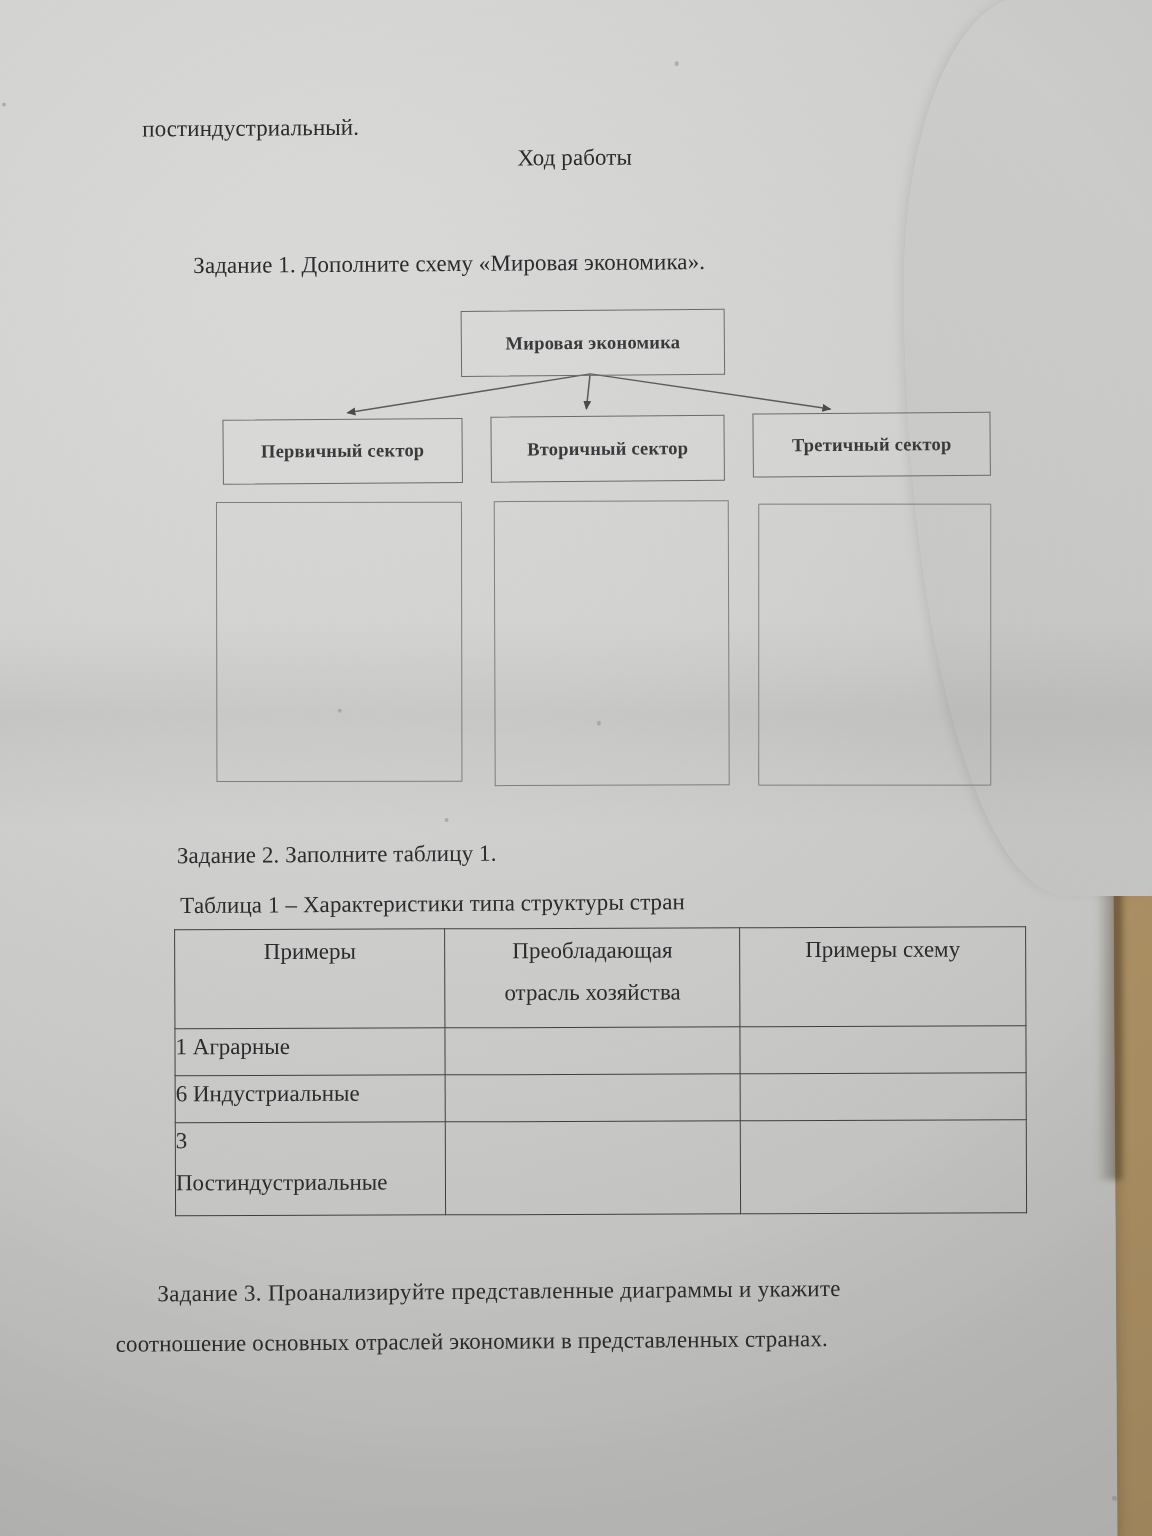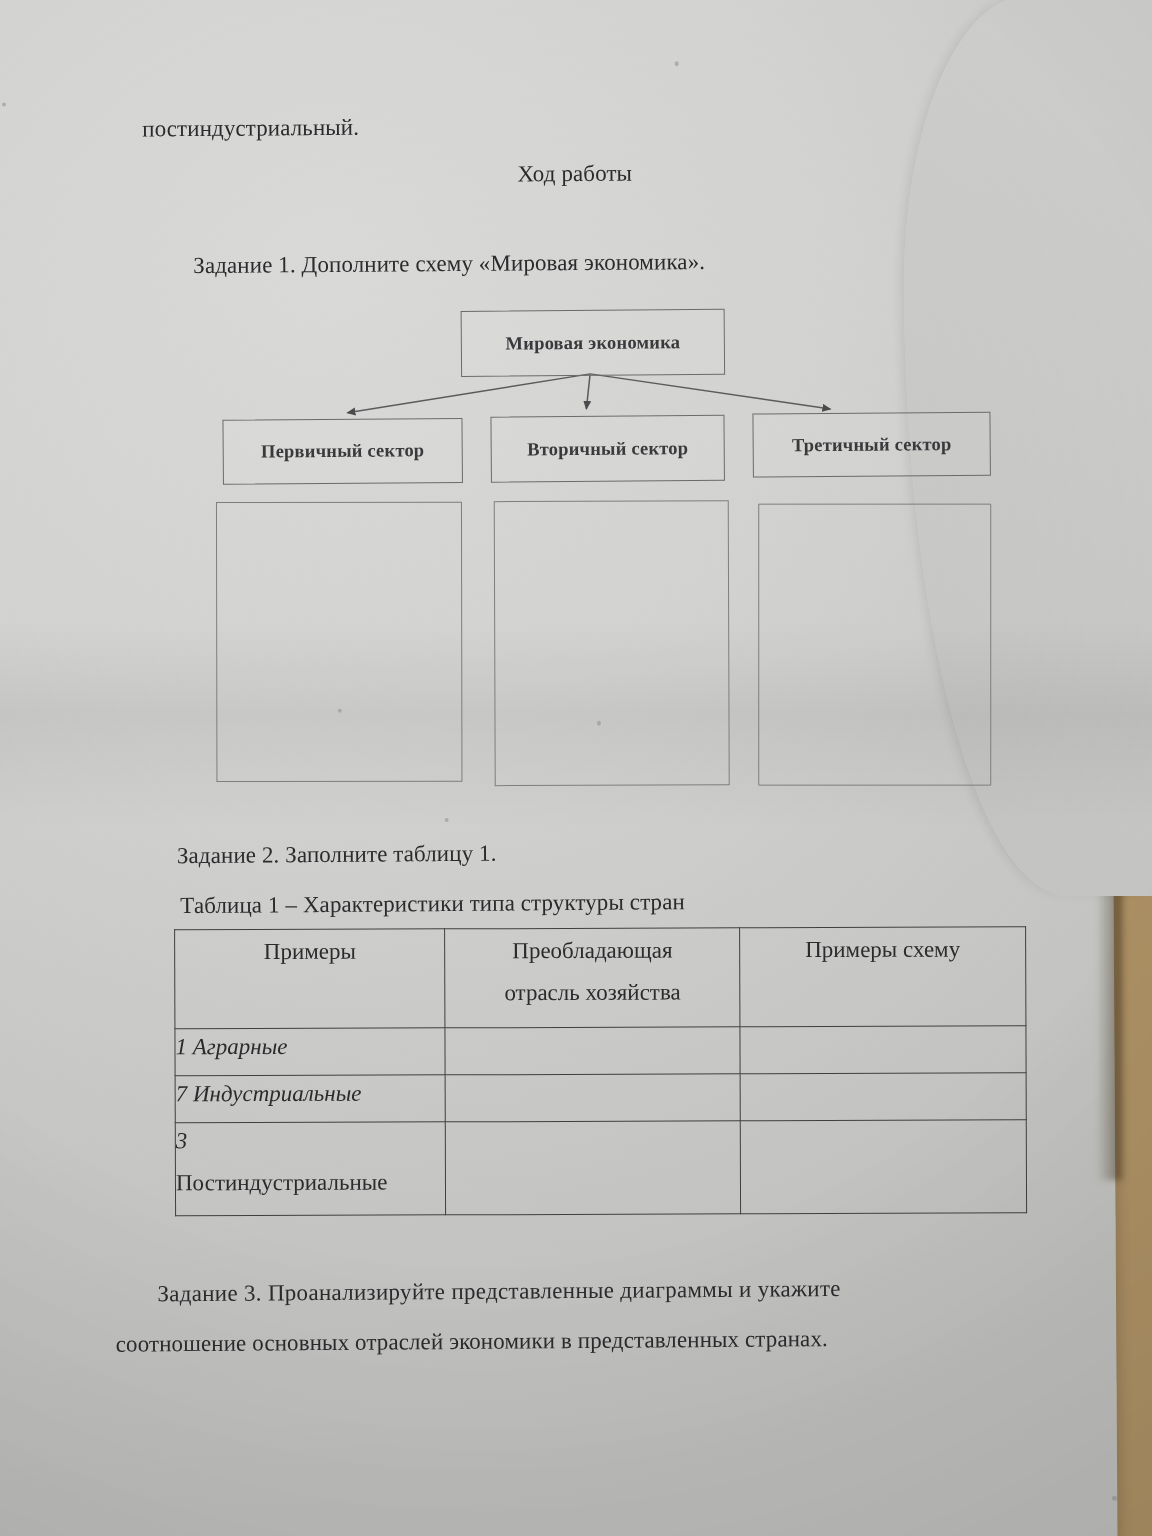--- a/index.html
+++ b/index.html
@@ -149,21 +149,21 @@
     font-weight: 400;
     font-size: 23px;
     color: #2b2b2d;
     vertical-align: top;
   }
   .th-cell { text-align: center; height: 98px; padding-top: 10px; }
   .th-cell .l1 { display: block; line-height: 44px; }
   .th-cell .l2 { display: block; line-height: 40px; }
   .row-cell { height: 46px; padding: 7px 0 0 8px; text-align: left; }
   .row-cell.tall { height: 92px; }
-  .row-cell .l1 { display: block; line-height: 36px; font-style: italic; }
+  .row-cell .l1 { display: block; line-height: 36px; }
   .row-cell .l2 { display: block; line-height: 48px; }
   .c-empty { }
 
   
   .speck { position: absolute; background: #8e8f8c; border-radius: 50%; opacity: .55; }
 </style>
 </head>
 <body>
 
 <div class="page">
@@ -172,21 +172,21 @@
   <div class="sheet-behind"></div>
   <div class="paper"></div>
   <div class="edge-shadow"></div>
   <div class="paper-curl"></div>
   <div class="band-shadow"></div>
 
   <div class="content">
 
     <div class="ln body-text" style="left:146px; top:113px;">постиндустриальный.</div>
 
-    <div class="ln center-head" style="left:521px; top:161px;font-family:Liberation Serif, serif;">Ход работы</div>
+    <div class="ln center-head" style="left:521px; top:145px;font-family:Liberation Serif, serif;">Ход работы</div>
 
     <div class="ln body-text" style="left:196px; top:250px;">Задание 1. Дополните схему «Мировая экономика».</div>
 
     <div class="chart">
 
       <svg width="1152" height="520" style="position:absolute;left:0;top:0;overflow:visible">
         <defs>
           <marker id="ah" markerWidth="11" markerHeight="11" refX="8" refY="4" orient="auto" markerUnits="userSpaceOnUse">
             <path d="M0,0 L9,4 L0,8 z" fill="#4a4b4c"></path>
           </marker>
@@ -238,21 +238,21 @@
         <tr>
           <td class="row-cell">
             <span class="l1">1 Аграрные</span>
           </td>
           <td class="row-cell c-empty"></td>
           <td class="row-cell c-empty"></td>
         </tr>
 
         <tr>
           <td class="row-cell">
-            <span class="l1">7 Индустриальные</span>
+            <span class="l1">6 Индустриальные</span>
           </td>
           <td class="row-cell c-empty"></td>
           <td class="row-cell c-empty"></td>
         </tr>
 
         <tr>
           <td class="row-cell tall">
             <span class="l1">3</span>
             <span class="l2">Постиндустриальные</span>
           </td>

